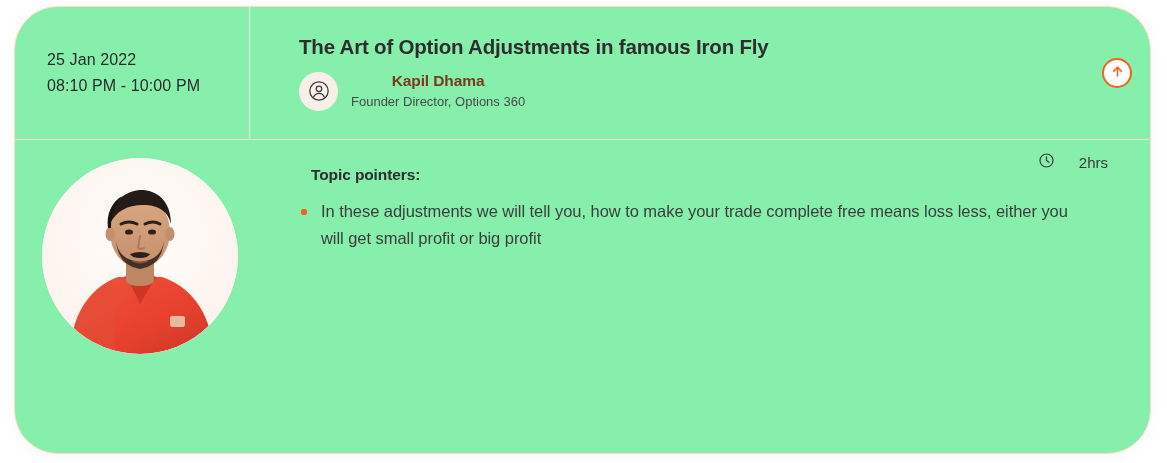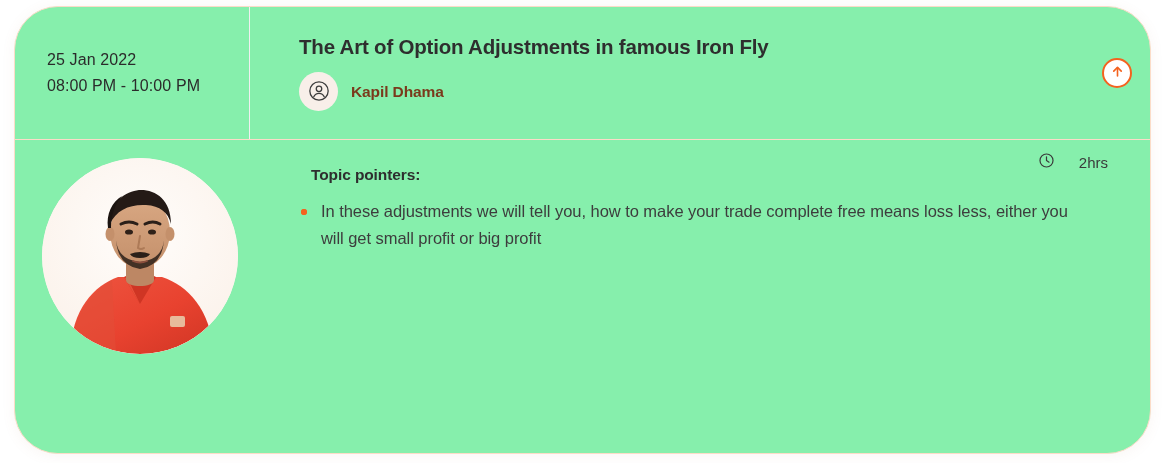--- a/index.html
+++ b/index.html
@@ -203,36 +203,37 @@
 </style>
 </head>
 <body>
 
 <div class="session-card">
 
   <div class="card-header">
 
     <div class="date-panel">
       <div class="date-line">25 Jan 2022</div>
-      <div class="date-line">08:00 PM - 10:00 PM</div>
+      <div class="date-line">08:10 PM - 10:00 PM</div>
     </div>
 
     <div class="header-main">
       <div class="session-title">The Art of Option Adjustments in famous Iron Fly</div>
 
       <div class="speaker-row">
         <span class="speaker-avatar-icon">
           <svg width="22" height="22" viewBox="0 0 24 24" fill="none" stroke="#3d3d3d" stroke-width="1.4">
             <circle cx="12" cy="12" r="10"></circle>
             <circle cx="12" cy="9.6" r="3"></circle>
             <path d="M6.3 18.4a6.2 6.2 0 0 1 11.4 0" stroke-linecap="round"></path>
           </svg>
         </span>
         <span class="speaker-text">
           <span class="speaker-name">Kapil Dhama</span>
+          <span class="speaker-role">Founder Director, Options 360</span>
         </span>
       </div>
 
       <button class="collapse-button" aria-label="Collapse session details">
         <span>
           <svg width="15" height="15" viewBox="0 0 24 24" fill="none" stroke="#f4621f" stroke-width="2.6" stroke-linecap="round" stroke-linejoin="round">
             <path d="M12 19V6"></path>
             <path d="M6 11.5L12 5.5L18 11.5"></path>
           </svg>
         </span>

